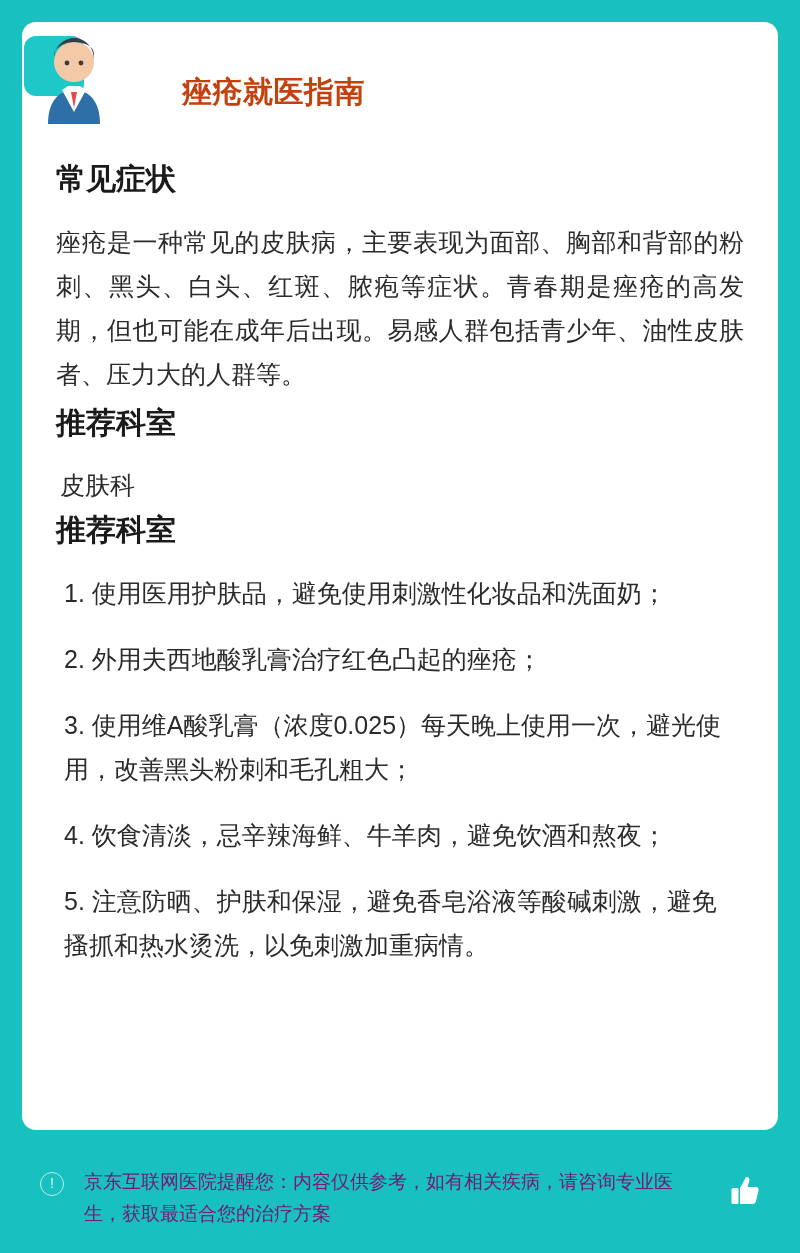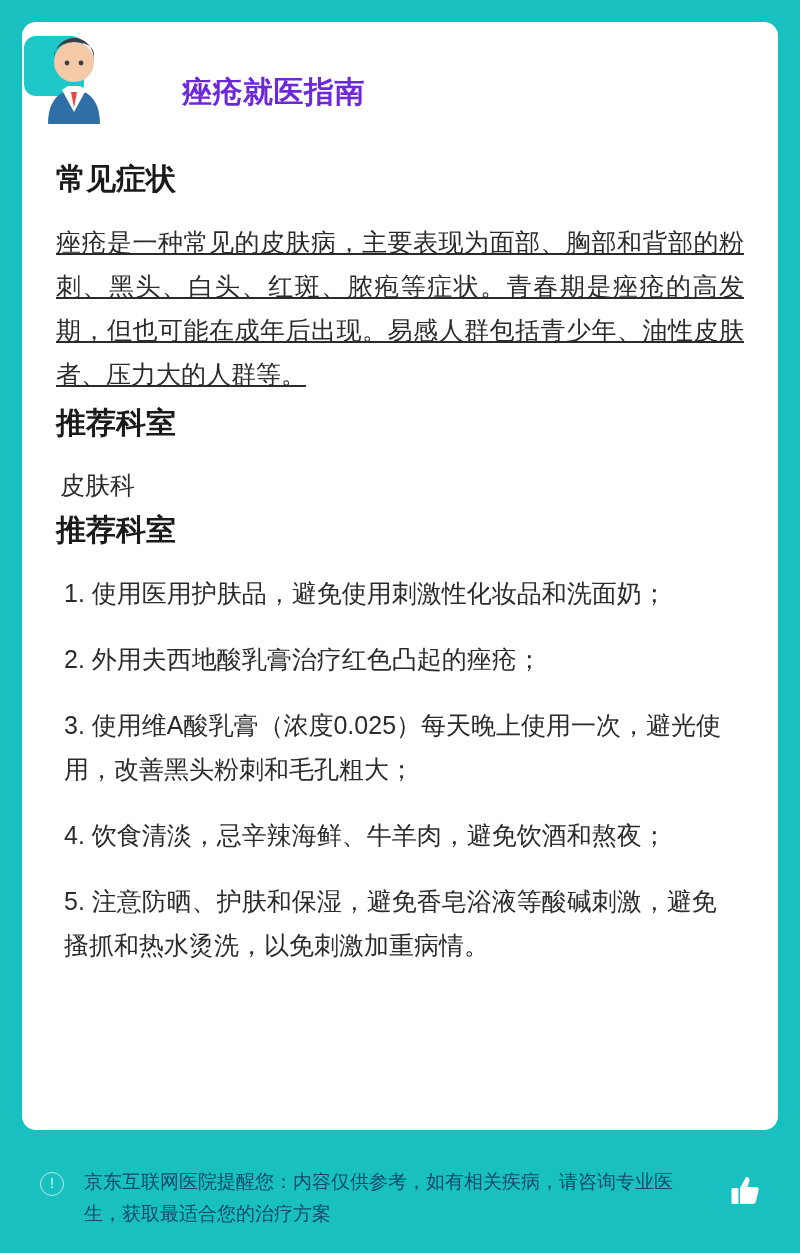--- a/index.html
+++ b/index.html
@@ -32,21 +32,21 @@
     position: absolute;
     left: 0px;
     top: -2px;
     width: 96px;
     height: 104px;
   }
   .doc-title {
     margin: 0 0 0 126px;
     font-size: 30px;
     font-weight: bold;
-    color: #6d28d9;
+    color: #c2410c;
     letter-spacing: 0.5px;
     line-height: 60px;
     height: 60px;
   }
   .content {
     margin-top: 38px;
   }
   h2.section {
     font-size: 30px;
     font-weight: bold;
@@ -57,21 +57,20 @@
   }
   .section-gap {
     margin-top: 42px;
   }
   p.para {
     font-size: 25px;
     line-height: 44px;
     color: #2b2b2b;
     margin: 0 0 8px 0;
     text-align: justify;
-    text-decoration: underline;
   }
   p.plain {
     font-size: 25px;
     line-height: 44px;
     color: #2b2b2b;
     margin: 4px;
   }
   ol.tips {
     list-style: none;
     margin: 8px;
@@ -86,21 +85,21 @@
   .footer {
     position: relative;
     margin: 22px 0 0 0;
     padding: 14px 26px 0 26px;
     min-height: 84px;
     box-sizing: border-box;
   }
   .footer-text {
     font-size: 19px;
     line-height: 32px;
-    color: #0c4a6e;
+    color: #701a75;
     padding-left: 36px;
     padding-right: 56px;
   }
   .info-icon {
     position: absolute;
     left: 18px;
     top: 20px;
     width: 22px;
     height: 22px;
     border: 1.6px solid #bfeceb;

